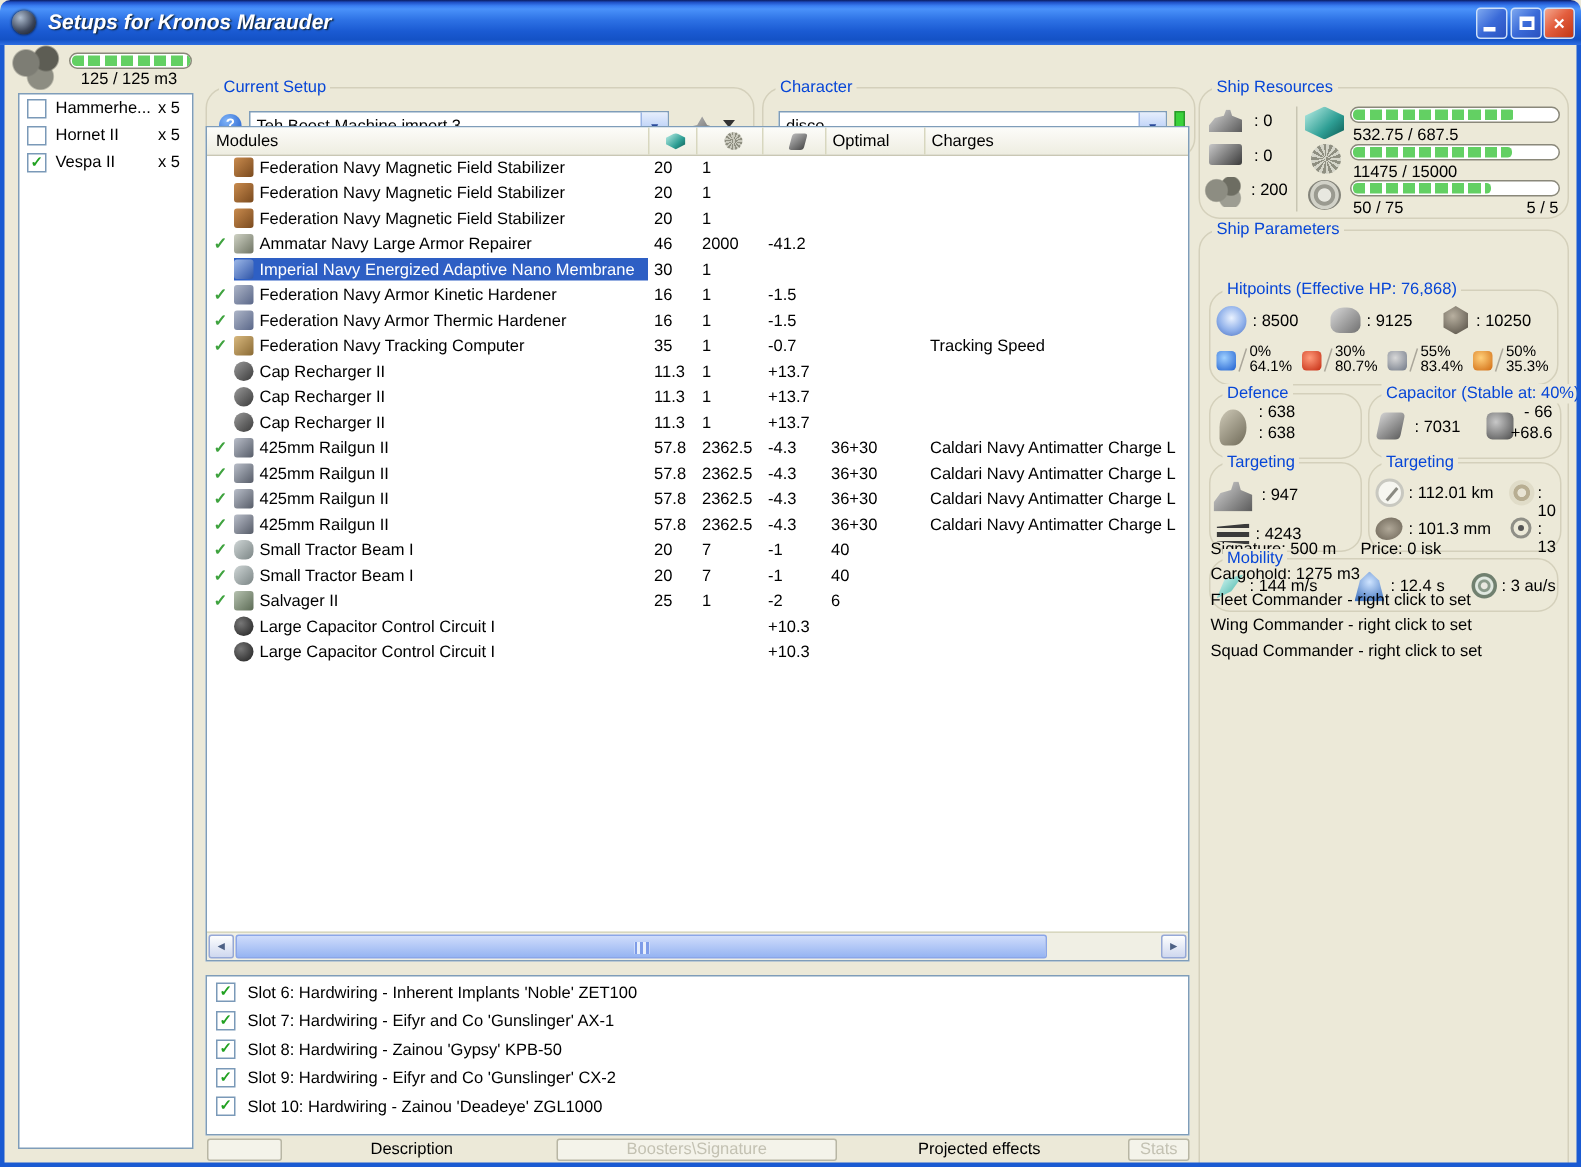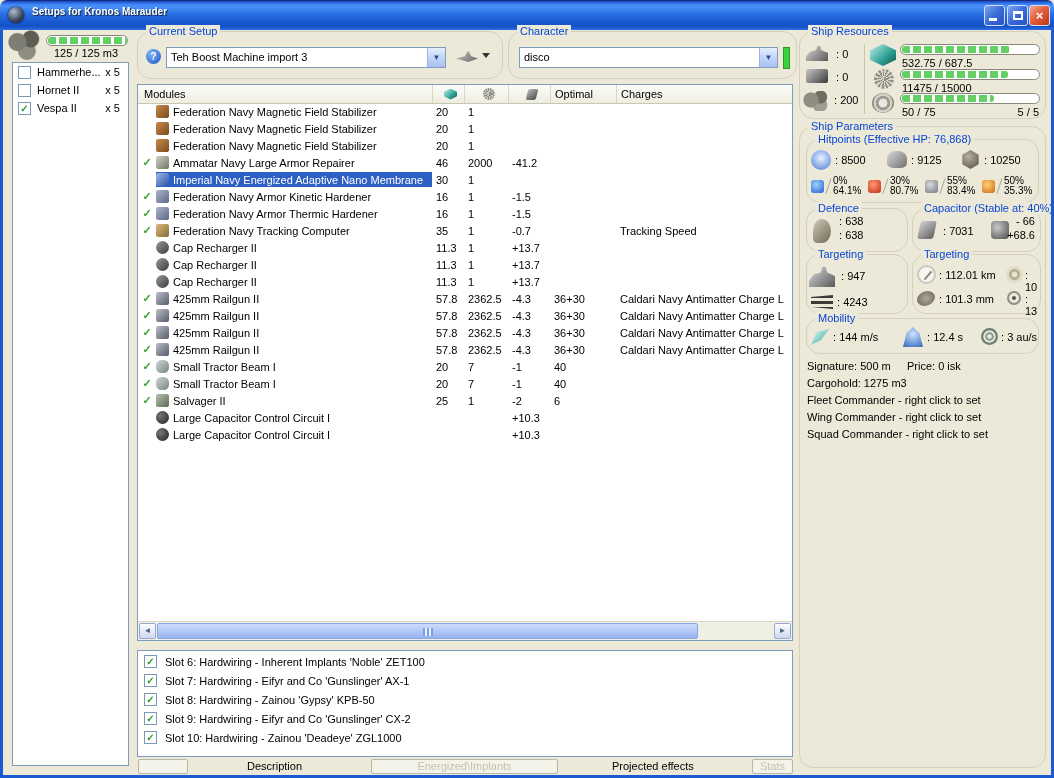--- a/index.html
+++ b/index.html
@@ -3,32 +3,32 @@
 <meta charset="utf-8">
 <style>
   html,body{margin:0;padding:0;background:#3a6ea5;}
   .win{position:relative;width:1054px;height:778px;background:#ece9d8;overflow:hidden;
        font-family:"Liberation Sans",sans-serif;font-size:11px;color:#000;}
   
   .titlebar{position:absolute;left:0;top:0;right:0;height:30px;border-radius:7px 7px 0 0;
     background:linear-gradient(180deg,#0b1c60 0%,#1e4fc4 5%,#3a7ef2 13%,#4a92fa 20%,#2d71e4 45%,#1a5ad2 70%,#1452c6 88%,#2e6ee2 100%);}
   .appicon{position:absolute;left:8px;top:7px;width:16px;height:16px;border-radius:50%;
     background:radial-gradient(circle at 35% 30%,#aebdd0,#3a4458 60%,#14181f);box-shadow:0 0 2px #000;}
-  .title{position:absolute;left:32px;top:6px;color:#fff;font-size:10px;font-weight:bold;text-shadow:1px 1px 1px #123;}
+  .title{position:absolute;left:32px;top:6px;color:#fff;font-size:14px;font-weight:bold;text-shadow:1px 1px 1px #123;font-style:italic;}
   .wbtn{position:absolute;top:5px;width:21px;height:21px;border-radius:3px;border:1px solid #cfe0f8;
     color:#fff;text-align:center;line-height:19px;font-weight:bold;box-sizing:border-box;}
   .wbtn.min{left:984px;background:linear-gradient(135deg,#7da8f0,#3a6ad8 50%,#2a52c0);}
   .wbtn.max{left:1007px;background:linear-gradient(135deg,#7da8f0,#3a6ad8 50%,#2a52c0);}
   .wbtn.close{left:1029px;background:linear-gradient(135deg,#f4a88e,#e35e3e 45%,#c03515);font-size:13px;}
   .minglyph{position:absolute;left:4px;bottom:4px;width:8px;height:3px;background:#fff;}
   .maxglyph{position:absolute;left:5px;top:5px;width:10px;height:9px;border:2px solid #fff;border-top-width:3px;box-sizing:border-box;}
   .frame{position:absolute;background:#1a5ad2;z-index:40;}
   .fl{left:0;top:30px;bottom:0;width:3px;} .fr{right:0;top:30px;bottom:0;width:3px;} .fb{left:0;right:0;bottom:0;height:3px;}
   
-  .gb{position:absolute;border:1px solid #d4d0bb;border-radius:14px;box-sizing:border-box;}
+  .gb{position:absolute;border:1px solid #d4d0bb;border-radius:14px;box-sizing:border-box;margin-top:27px;}
   .gbl{position:absolute;top:-7px;left:8px;background:#ece9d8;padding:0 3px;color:#0746d7;line-height:13px;white-space:nowrap;z-index:3;}
   .sunken{position:absolute;background:#fff;border:1px solid #7f9db9;box-sizing:border-box;}
   
   .dronebig{position:absolute;left:6px;top:30px;width:38px;height:30px;
     background:radial-gradient(circle at 30% 40%,#7d7d74 0 26%,transparent 30%),
                radial-gradient(circle at 65% 30%,#5d5d54 0 24%,transparent 28%),
                radial-gradient(circle at 55% 70%,#8d8d82 0 28%,transparent 32%);}
   .dbar{left:46px;top:35px;width:82px;}
   .xpbar{position:absolute;height:11px;border:1px solid #8a887a;border-radius:6px;background:#fff;overflow:hidden;box-sizing:border-box;}
   .xpbar .fill{height:7px;margin:1px 1px;border-radius:3px;
@@ -488,21 +488,21 @@
         <span class="iname">Slot 9: Hardwiring - Eifyr and Co 'Gunslinger' CX-2</span>
       </div>
       <div class="irow">
         <span class="xpcheck">✓</span>
         <span class="iname">Slot 10: Hardwiring - Zainou 'Deadeye' ZGL1000</span>
       </div>
     </div>
 
   <div class="tbtn" style="left:138px;width:49px;padding-left:48px;">Drones</div>
   <div class="tlabel" style="left:247px;">Description</div>
-  <div class="tbtn" style="left:371px;width:187px;">Energized\Implants</div>
+  <div class="tbtn" style="left:371px;width:187px;">Boosters\Signature</div>
   <div class="tlabel" style="left:612px;">Projected effects</div>
   <div class="tbtn" style="left:752px;width:41px;">Stats</div>
 
   <div class="gb" style="left:799px;top:31px;width:247px;height:88px;">
     <span class="gbl">Ship Resources</span>
     <span class="pic pic-turret" style="left:6px;top:14px;width:22px;height:15px;"></span>
     <span class="abs pv" style="left:36px;top:16px;">0</span>
     <span class="pic pic-launcher" style="left:6px;top:37px;width:22px;height:14px;"></span>
     <span class="abs pv" style="left:36px;top:39px;">0</span>
     <span class="pic pic-drone" style="left:2px;top:59px;width:30px;height:20px;"></span>

